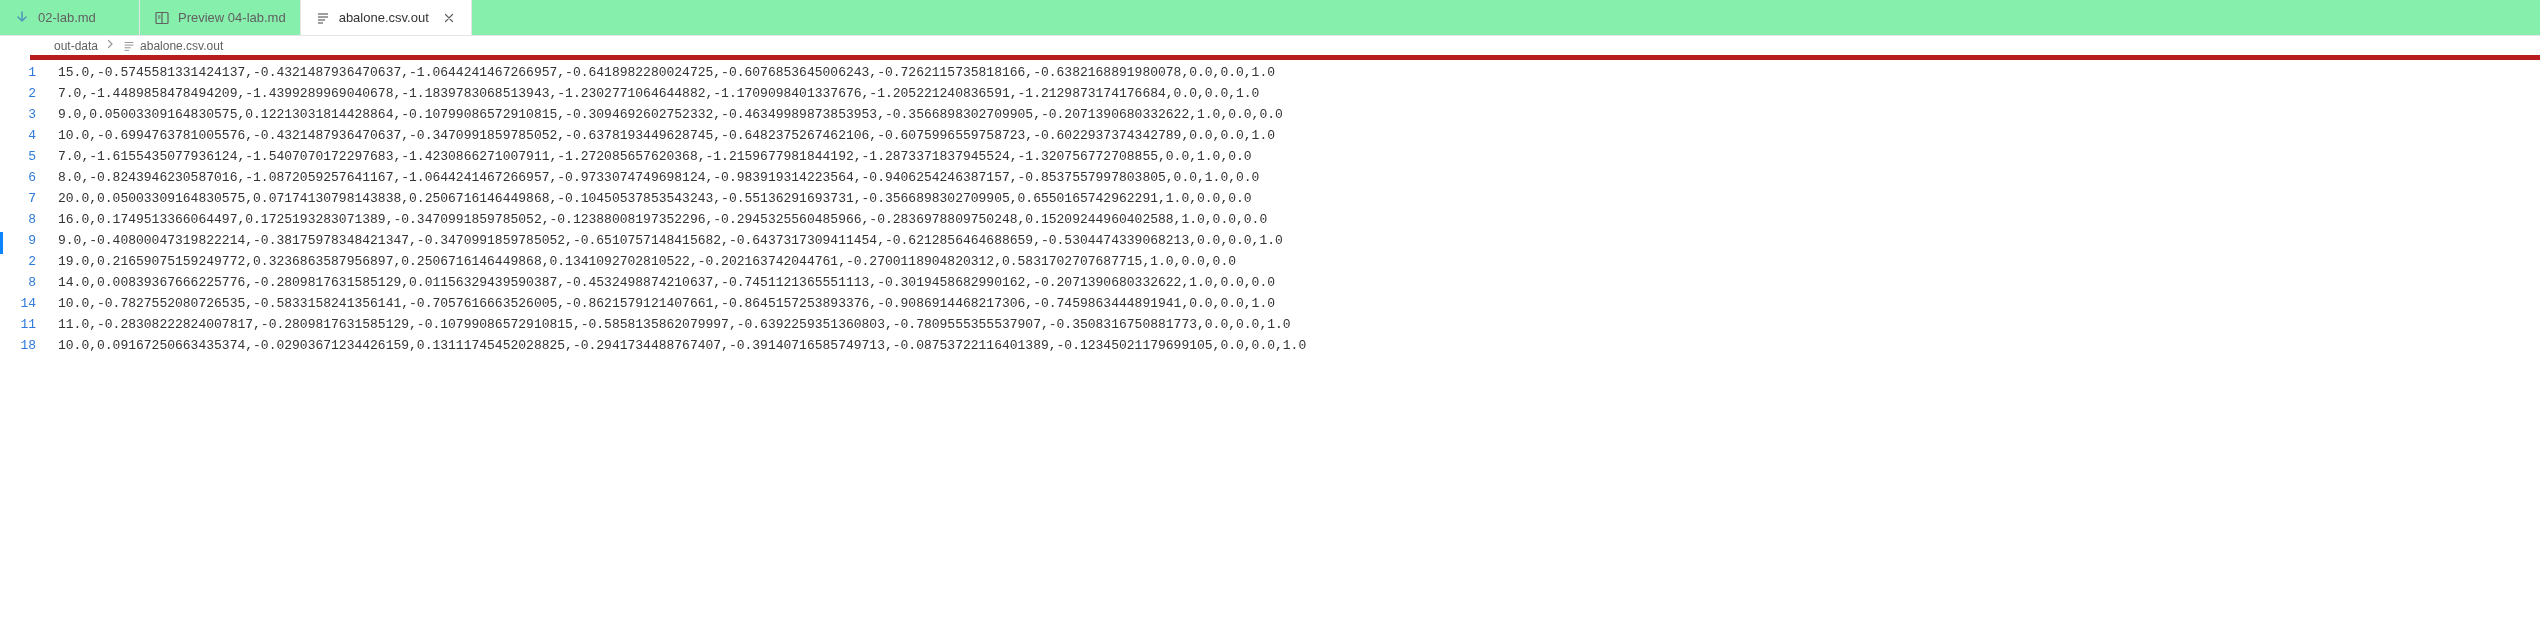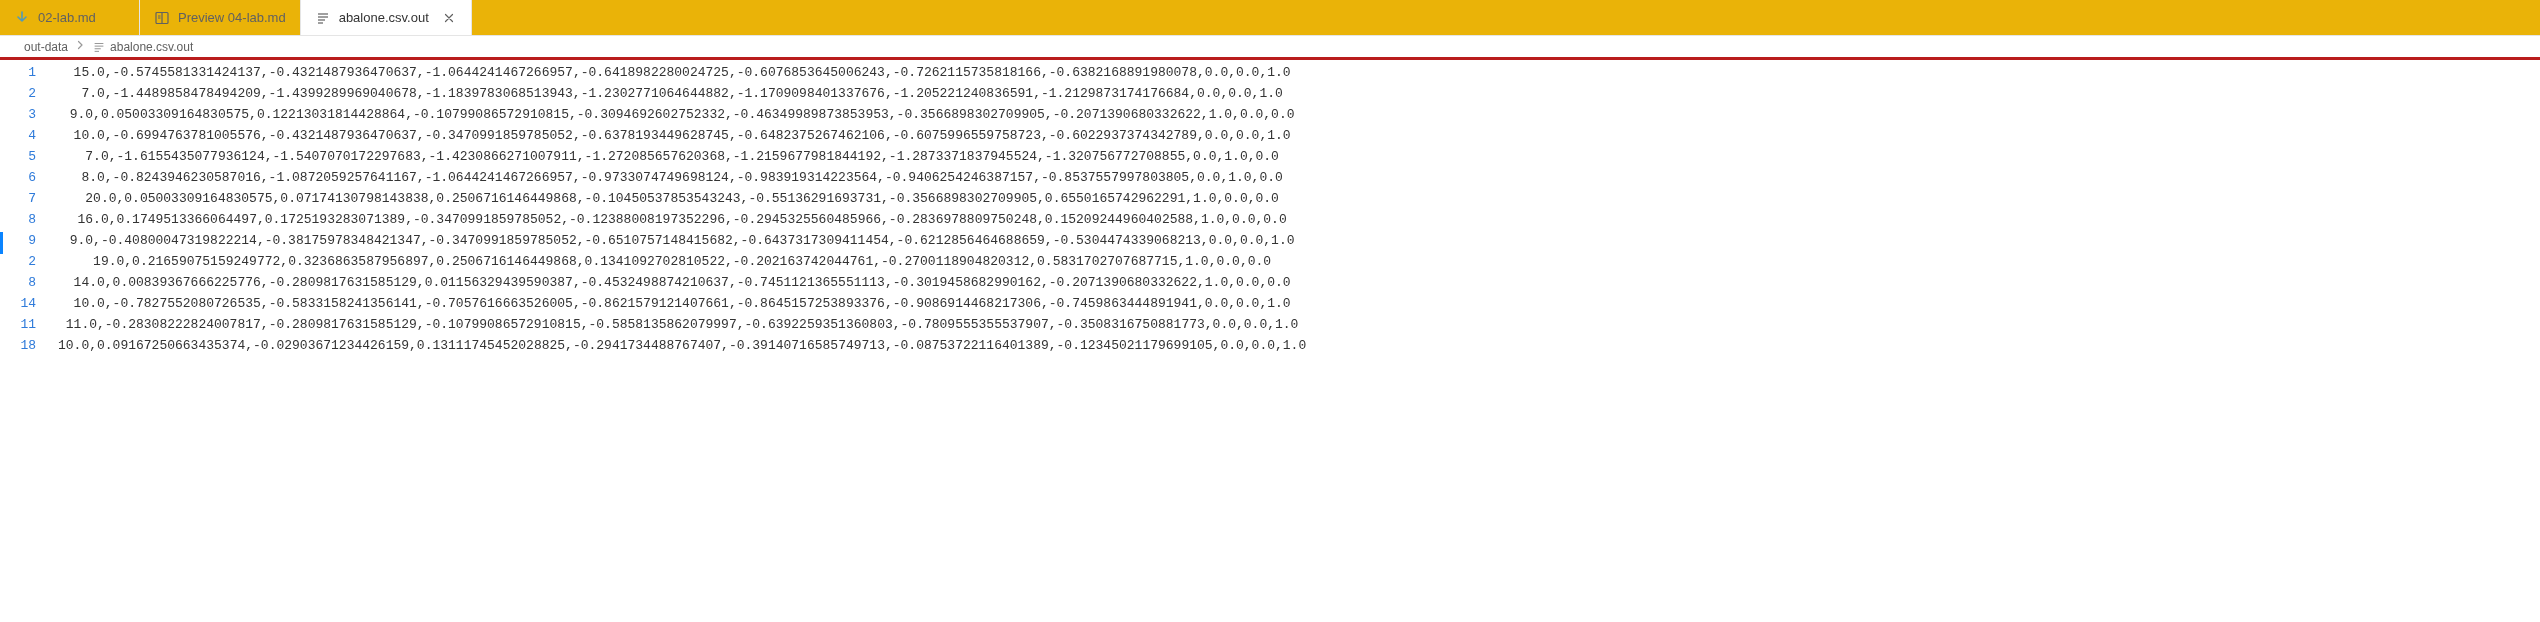--- a/index.html
+++ b/index.html
@@ -9,21 +9,21 @@
     }
     body {
       font-family: -apple-system, BlinkMacSystemFont, "Segoe UI", sans-serif;
       font-size: 13px;
       background: #ffffff;
       color: #333333;
       overflow: hidden;
     }
     .tab-bar {
       display: flex;
-      background: #eab308;
+      background: #86efac;
       border-bottom: 1px solid #e5e5e5;
       height: 36px;
       align-items: stretch;
     }
     .tab {
       display: flex;
       align-items: center;
       padding: 0 14px;
       gap: 8px;
       border-right: 1px solid #e5e5e5;
@@ -59,21 +59,22 @@
       cursor: pointer;
     }
     .breadcrumb {
       display: flex;
       align-items: center;
       height: 24px;
       padding: 0 24px;
       gap: 4px;
       font-size: 12px;
       color: #616161;
-      border-bottom: 3px solid #b91c1c;
+      border-bottom: 5px solid #b91c1c;
+      margin-left: 30px;
     }
     .breadcrumb-item {
       display: flex;
       align-items: center;
       gap: 4px;
       cursor: pointer;
     }
     .breadcrumb-separator {
       color: #999999;
       padding: 0 2px;
@@ -99,21 +100,20 @@
       min-width: 56px;
     }
     .gutter-line {
       padding-right: 2px;
     }
     .code {
       padding: 2px 0;
       color: #333333;
       white-space: pre;
       overflow: hidden;
-      text-align: center;
     }
     .code-line {
       padding-left: 2px;
     }
     .accent-bar {
       position: absolute;
       left: 0;
       top: 232px;
       width: 3px;
       height: 22px;

